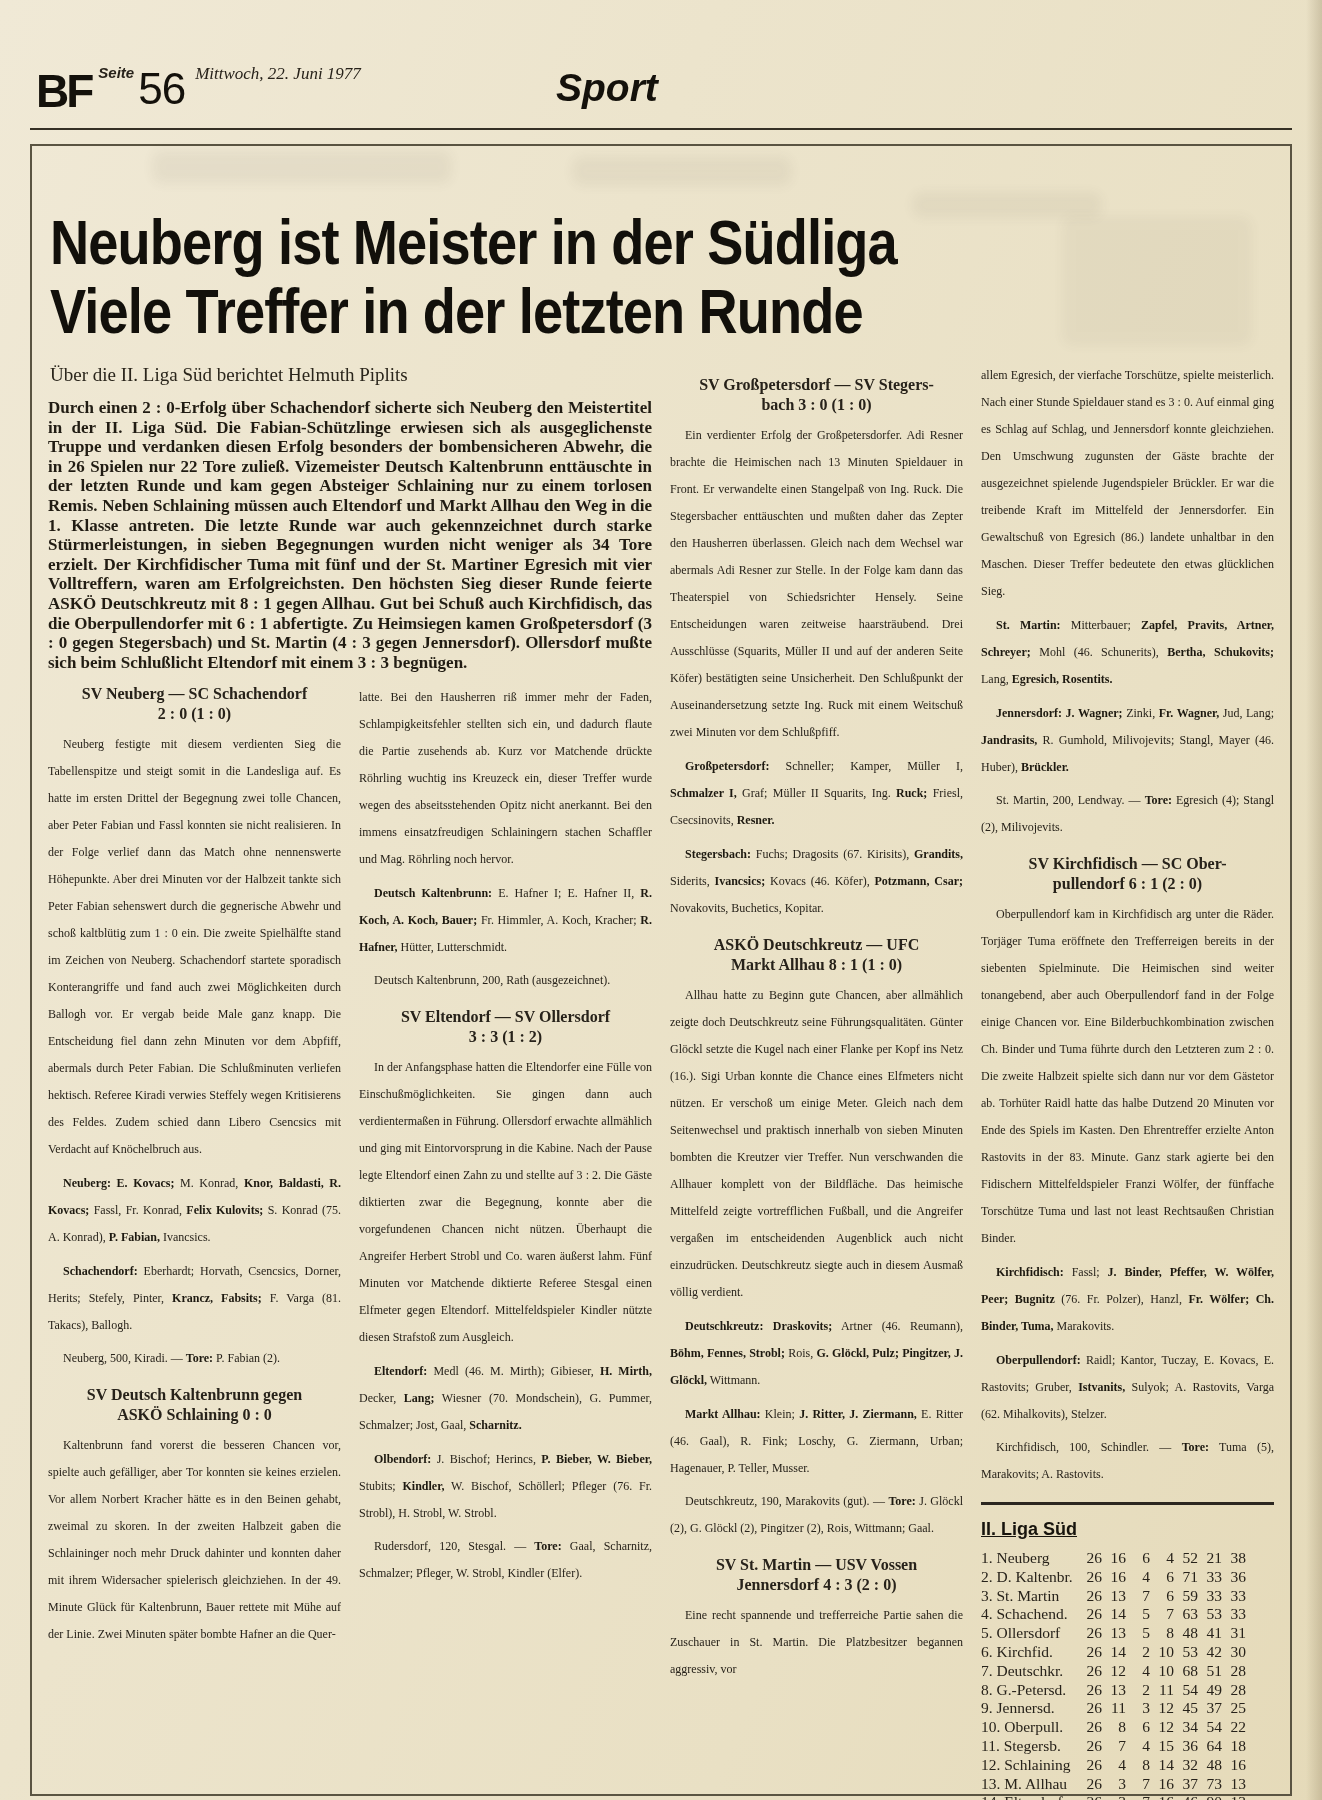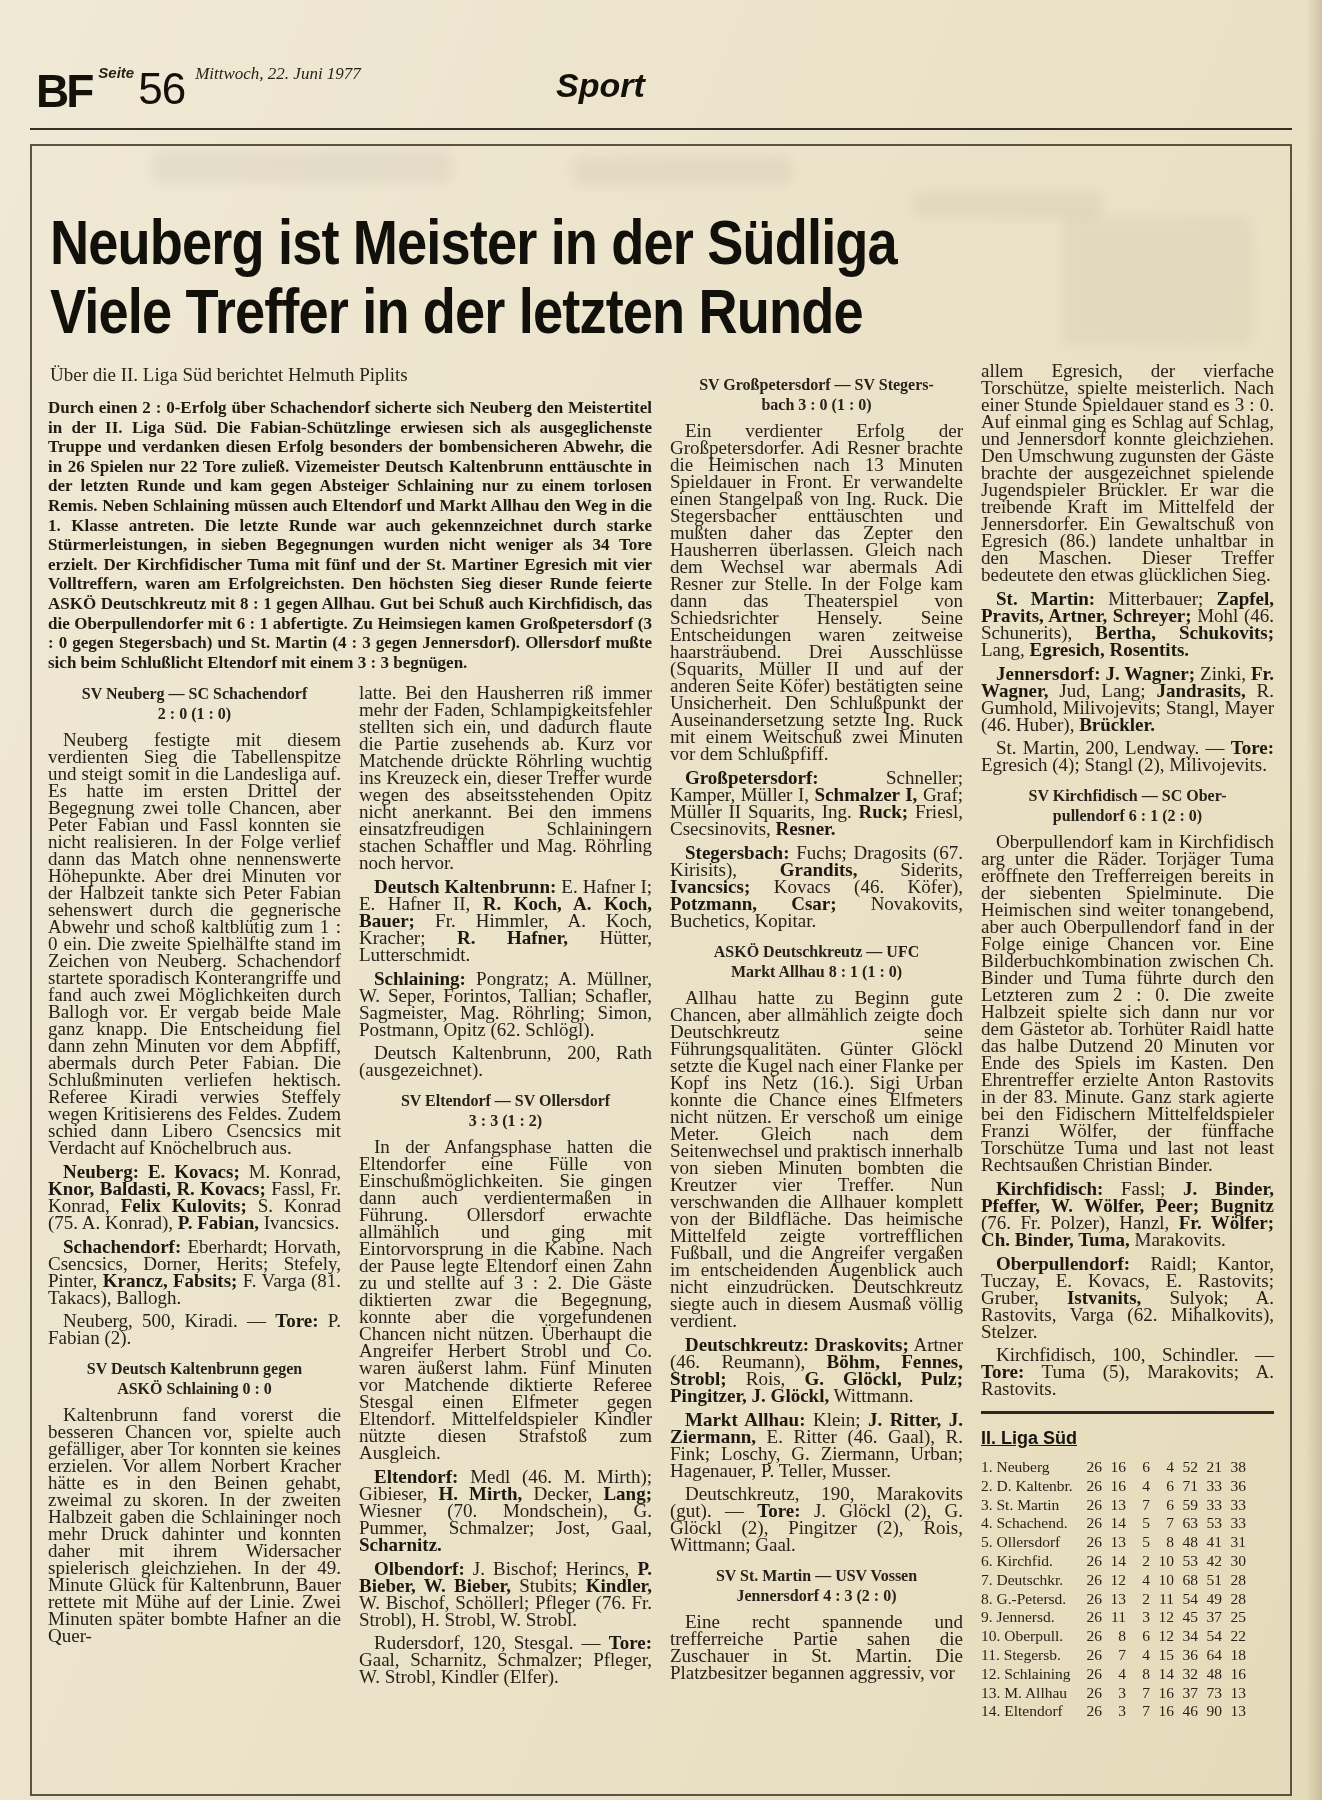--- a/index.html
+++ b/index.html
@@ -15,21 +15,21 @@
     background:linear-gradient(to left, rgba(104,86,52,0.22), rgba(104,86,52,0));
     pointer-events:none;
   }
 
   
   .masthead { position:relative; display:flex; align-items:flex-start; padding:64px 34px 6px 36px; }
   .logo { font-family:"Liberation Sans", sans-serif; font-weight:bold; font-size:46px; letter-spacing:-3px; color:#14110b; }
   .seite { font-family:"Liberation Sans", sans-serif; font-style:italic; font-weight:bold; font-size:15px; margin-left:7px; }
   .pagenum { font-family:"Liberation Sans", sans-serif; font-weight:normal; font-size:44px; letter-spacing:-1px; margin-left:4px; color:#14110b; }
   .date { font-style:italic; font-size:17px; margin-left:10px; }
-  .section { position:absolute; left:556px; top:66px; font-family:"Liberation Sans", sans-serif; font-style:italic; font-weight:bold; font-size:34px; color:#14110b; }
+  .section { position:absolute; left:556px; top:66px; font-family:"Liberation Sans", sans-serif; font-style:italic; font-weight:bold; font-size:39px; color:#14110b; }
   .rule { height:2px; background:#353025; margin:4px 30px 0; }
 
   
   .content-box {
     position:relative; margin:14px 30px 0; height:1652px;
     border:2px solid #5a5442; padding:24px 16px 0;
   }
   .ghost { position:absolute; background:#38301f; opacity:0.05; filter:blur(6px); border-radius:10px; pointer-events:none; }
   .g1 { left:120px; top:4px;  width:300px; height:34px; }
   .g2 { left:540px; top:10px; width:220px; height:30px; }
@@ -49,21 +49,21 @@
   .colnarrow { width:293px; flex:none; }
   .two-cols { display:flex; gap:18px; margin-top:12px; }
   .two-cols .col { width:293px; flex:none; }
 
   .byline { font-size:19px; margin:2px 0 12px 2px; color:#2a251b; }
   .lead {
     font-weight:bold; font-size:17px; line-height:19.6px;
     text-align:justify; hyphens:auto; color:#211c13;
   }
 
-  .blk { font-size:19px; line-height:17px; text-align:justify; hyphens:auto; }
+  .blk { font-size:12px; line-height:27px; text-align:justify; hyphens:auto; }
   .blk.para, .blk.team, .blk.note { text-indent:15px; }
   .blk.para { margin-top:2px; }
   .blk.team { margin-top:7px; }
   .blk.note { margin-top:6px; }
   .blk.cont { text-indent:0; }
   .blk.title {
     text-align:center; text-indent:0; font-weight:bold;
     font-size:16px; line-height:19.5px; margin:13px 6px 8px;
   }
   .col > .blk:first-child, .blocks > .blk:first-child { margin-top:0; }
@@ -115,21 +115,20 @@
               <p class="blk para">Neuberg festigte mit diesem verdienten Sieg die Tabellenspitze und steigt somit in die Landesliga auf. Es hatte im ersten Drittel der Begegnung zwei tolle Chancen, aber Peter Fabian und Fassl konnten sie nicht realisieren. In der Folge verlief dann das Match ohne nennenswerte Höhepunkte. Aber drei Minuten vor der Halbzeit tankte sich Peter Fabian sehenswert durch die gegnerische Abwehr und schoß kaltblütig zum 1 : 0 ein. Die zweite Spielhälfte stand im Zeichen von Neuberg. Schachendorf startete sporadisch Konterangriffe und fand auch zwei Möglichkeiten durch Ballogh vor. Er vergab beide Male ganz knapp. Die Entscheidung fiel dann zehn Minuten vor dem Abpfiff, abermals durch Peter Fabian. Die Schlußminuten verliefen hektisch. Referee Kiradi verwies Steffely wegen Kritisierens des Feldes. Zudem schied dann Libero Csencsics mit Verdacht auf Knöchelbruch aus.</p>
               <p class="blk team"><b>Neuberg: E. Kovacs;</b> M. Konrad, <b>Knor, Baldasti, R. Kovacs;</b> Fassl, Fr. Konrad, <b>Felix Kulovits;</b> S. Konrad (75. A. Konrad), <b>P. Fabian,</b> Ivancsics.</p>
               <p class="blk team"><b>Schachendorf:</b> Eberhardt; Horvath, Csencsics, Dorner, Herits; Stefely, Pinter, <b>Krancz, Fabsits;</b> F. Varga (81. Takacs), Ballogh.</p>
               <p class="blk note">Neuberg, 500, Kiradi. — <b>Tore:</b> P. Fabian (2).</p>
               <p class="blk title">SV Deutsch Kaltenbrunn gegen<br>ASKÖ Schlaining 0 : 0</p>
               <p class="blk para">Kaltenbrunn fand vorerst die besseren Chancen vor, spielte auch gefälliger, aber Tor konnten sie keines erzielen. Vor allem Norbert Kracher hätte es in den Beinen gehabt, zweimal zu skoren. In der zweiten Halbzeit gaben die Schlaininger noch mehr Druck dahinter und konnten daher mit ihrem Widersacher spielerisch gleichziehen. In der 49. Minute Glück für Kaltenbrunn, Bauer rettete mit Mühe auf der Linie. Zwei Minuten später bombte Hafner an die Quer-</p>
             </div>
           <div class="col">
               <p class="blk cont">latte. Bei den Hausherren riß immer mehr der Faden, Schlampigkeitsfehler stellten sich ein, und dadurch flaute die Partie zusehends ab. Kurz vor Matchende drückte Röhrling wuchtig ins Kreuzeck ein, dieser Treffer wurde wegen des abseitsstehenden Opitz nicht anerkannt. Bei den immens einsatzfreudigen Schlainingern stachen Schaffler und Mag. Röhrling noch hervor.</p>
               <p class="blk team"><b>Deutsch Kaltenbrunn:</b> E. Hafner I; E. Hafner II, <b>R. Koch, A. Koch, Bauer;</b> Fr. Himmler, A. Koch, Kracher; <b>R. Hafner,</b> Hütter, Lutterschmidt.</p>
-              <p class="blk team"><b>Schlaining:</b> Pongratz; A. Müllner, W. Seper, Forintos, Tallian; Schafler, Sagmeister, Mag. Röhrling; Simon, Postmann, Opitz (62. Schlögl).</p>
               <p class="blk note">Deutsch Kaltenbrunn, 200, Rath (ausgezeichnet).</p>
               <p class="blk title">SV Eltendorf — SV Ollersdorf<br>3 : 3 (1 : 2)</p>
               <p class="blk para">In der Anfangsphase hatten die Eltendorfer eine Fülle von Einschußmöglichkeiten. Sie gingen dann auch verdientermaßen in Führung. Ollersdorf erwachte allmählich und ging mit Eintorvorsprung in die Kabine. Nach der Pause legte Eltendorf einen Zahn zu und stellte auf 3 : 2. Die Gäste diktierten zwar die Begegnung, konnte aber die vorgefundenen Chancen nicht nützen. Überhaupt die Angreifer Herbert Strobl und Co. waren äußerst lahm. Fünf Minuten vor Matchende diktierte Referee Stesgal einen Elfmeter gegen Eltendorf. Mittelfeldspieler Kindler nützte diesen Strafstoß zum Ausgleich.</p>
               <p class="blk team"><b>Eltendorf:</b> Medl (46. M. Mirth); Gibieser, <b>H. Mirth,</b> Decker, <b>Lang;</b> Wiesner (70. Mondschein), G. Pummer, Schmalzer; Jost, Gaal, <b>Scharnitz.</b></p>
               <p class="blk team"><b>Olbendorf:</b> J. Bischof; Herincs, <b>P. Bieber, W. Bieber,</b> Stubits; <b>Kindler,</b> W. Bischof, Schöllerl; Pfleger (76. Fr. Strobl), H. Strobl, W. Strobl.</p>
               <p class="blk note">Rudersdorf, 120, Stesgal. — <b>Tore:</b> Gaal, Scharnitz, Schmalzer; Pfleger, W. Strobl, Kindler (Elfer).</p>
             </div>
         </div>
       </div>
 

